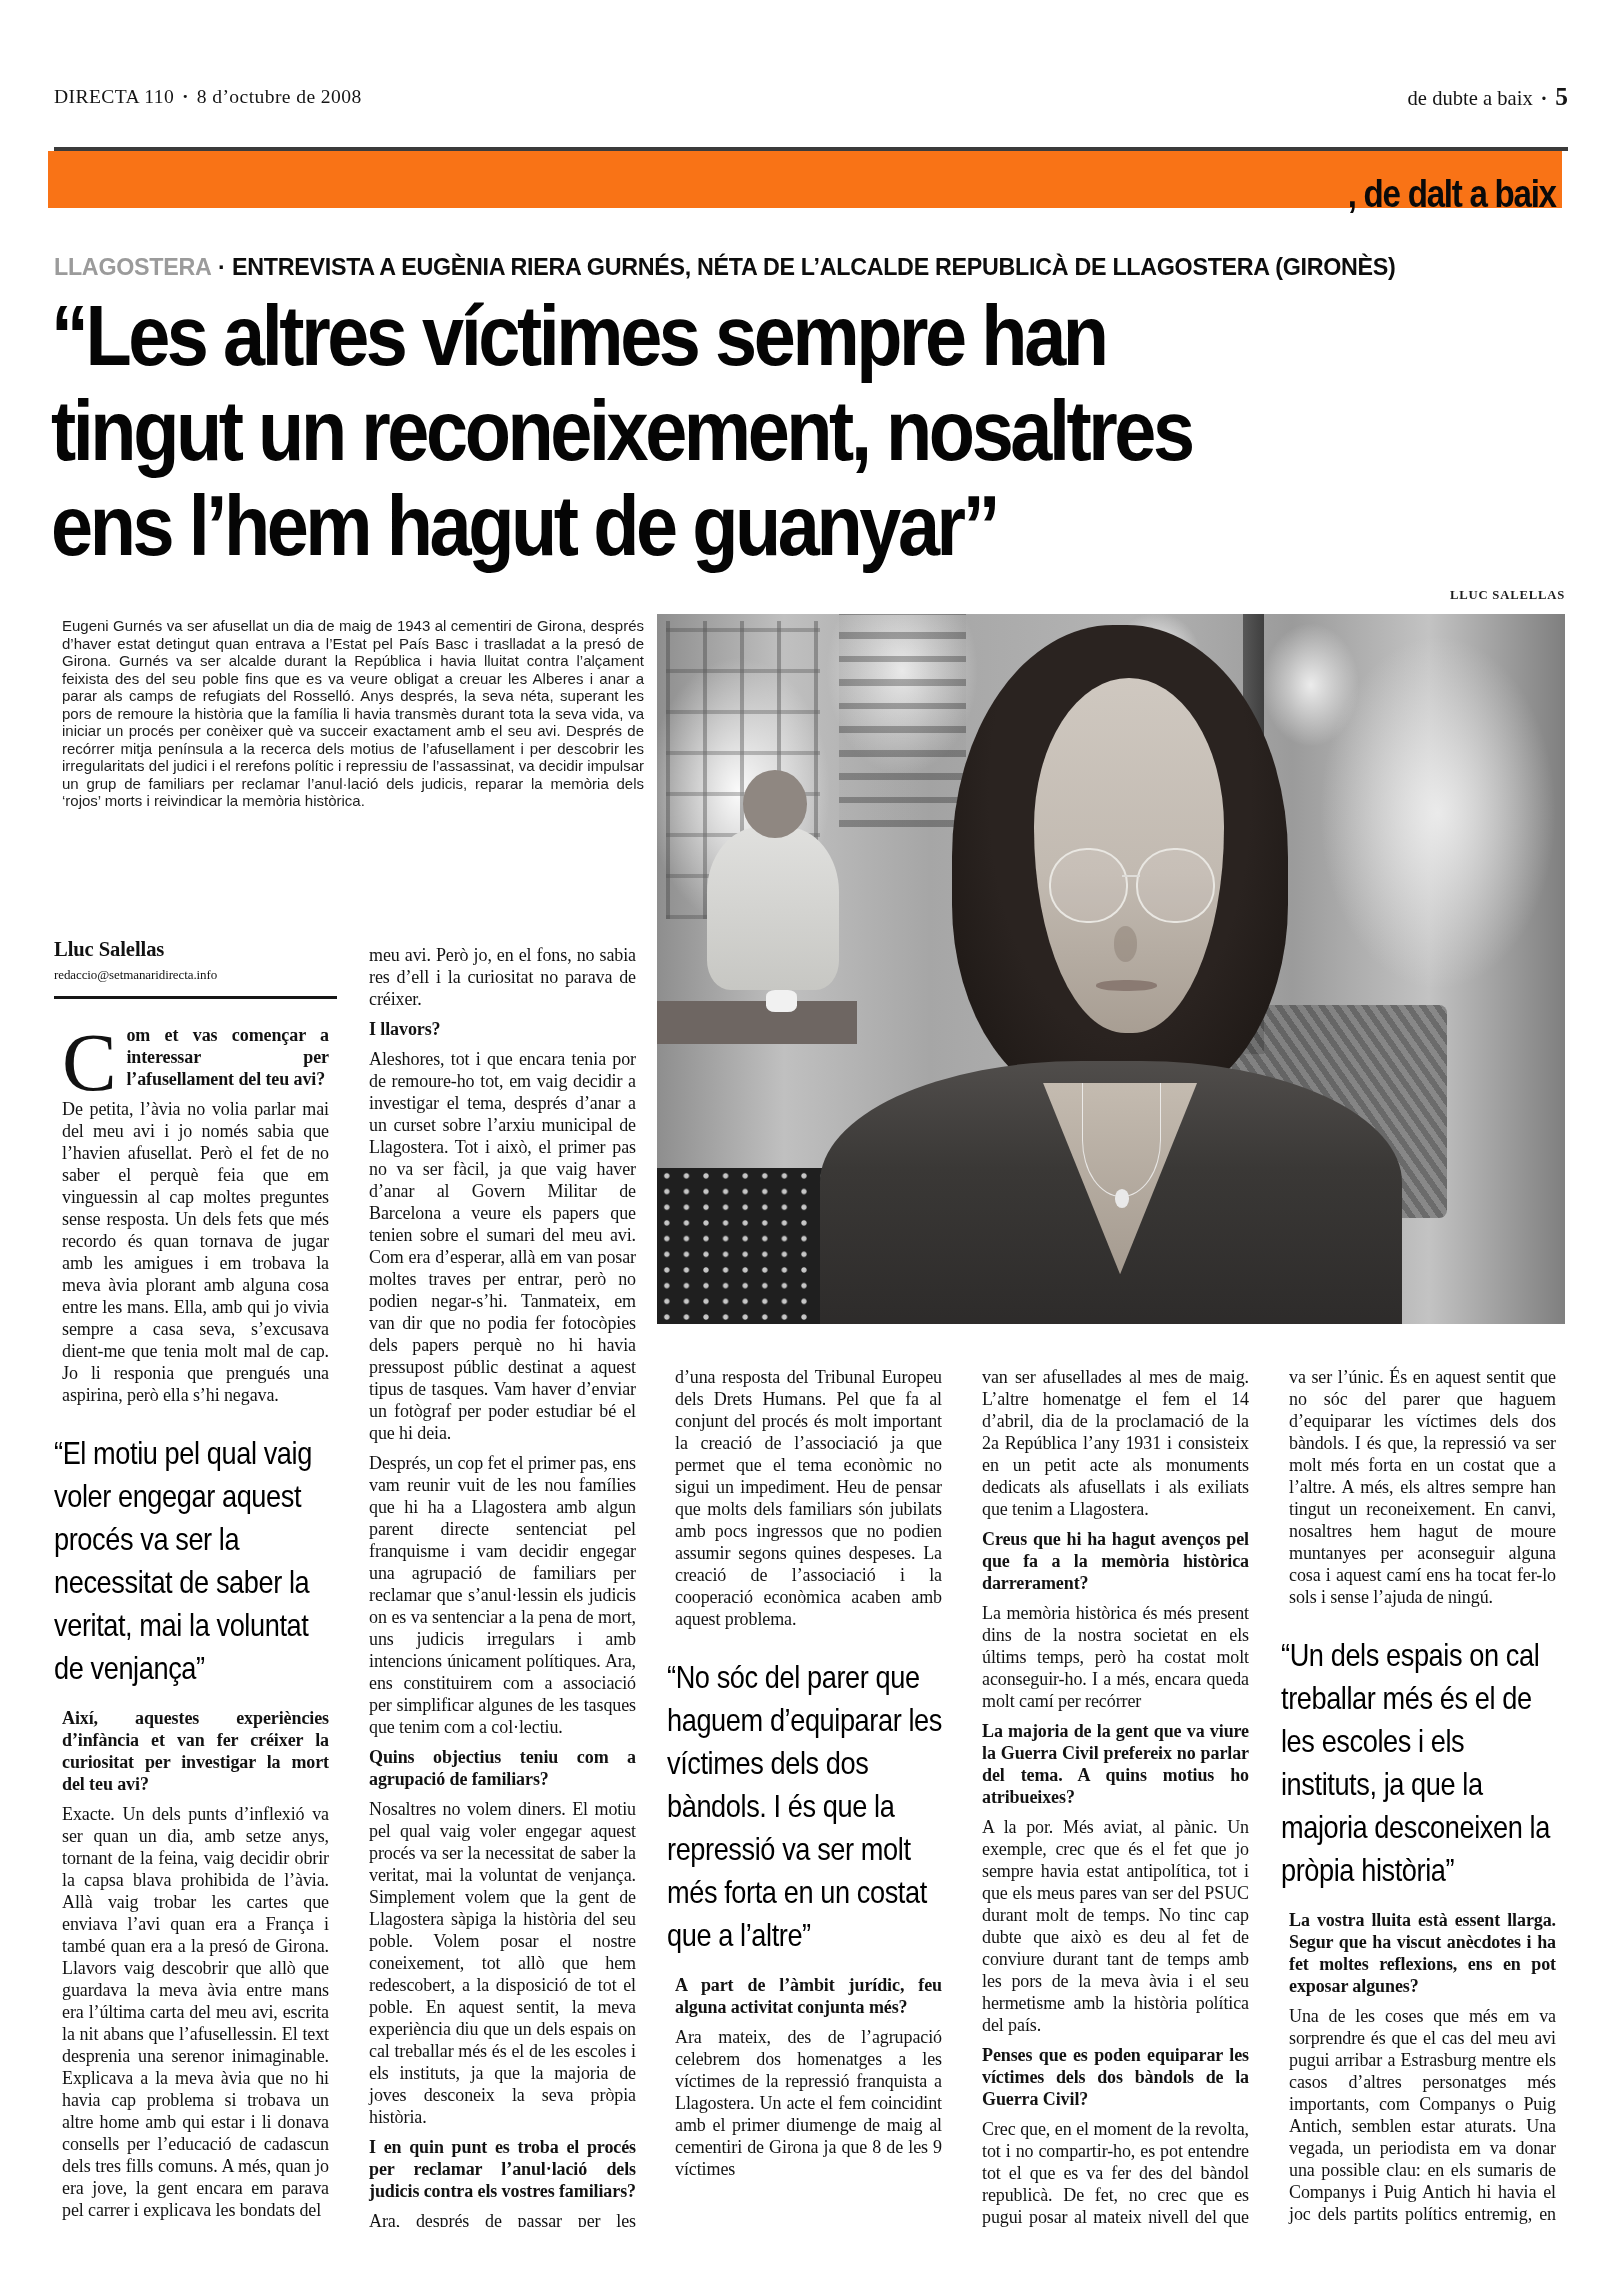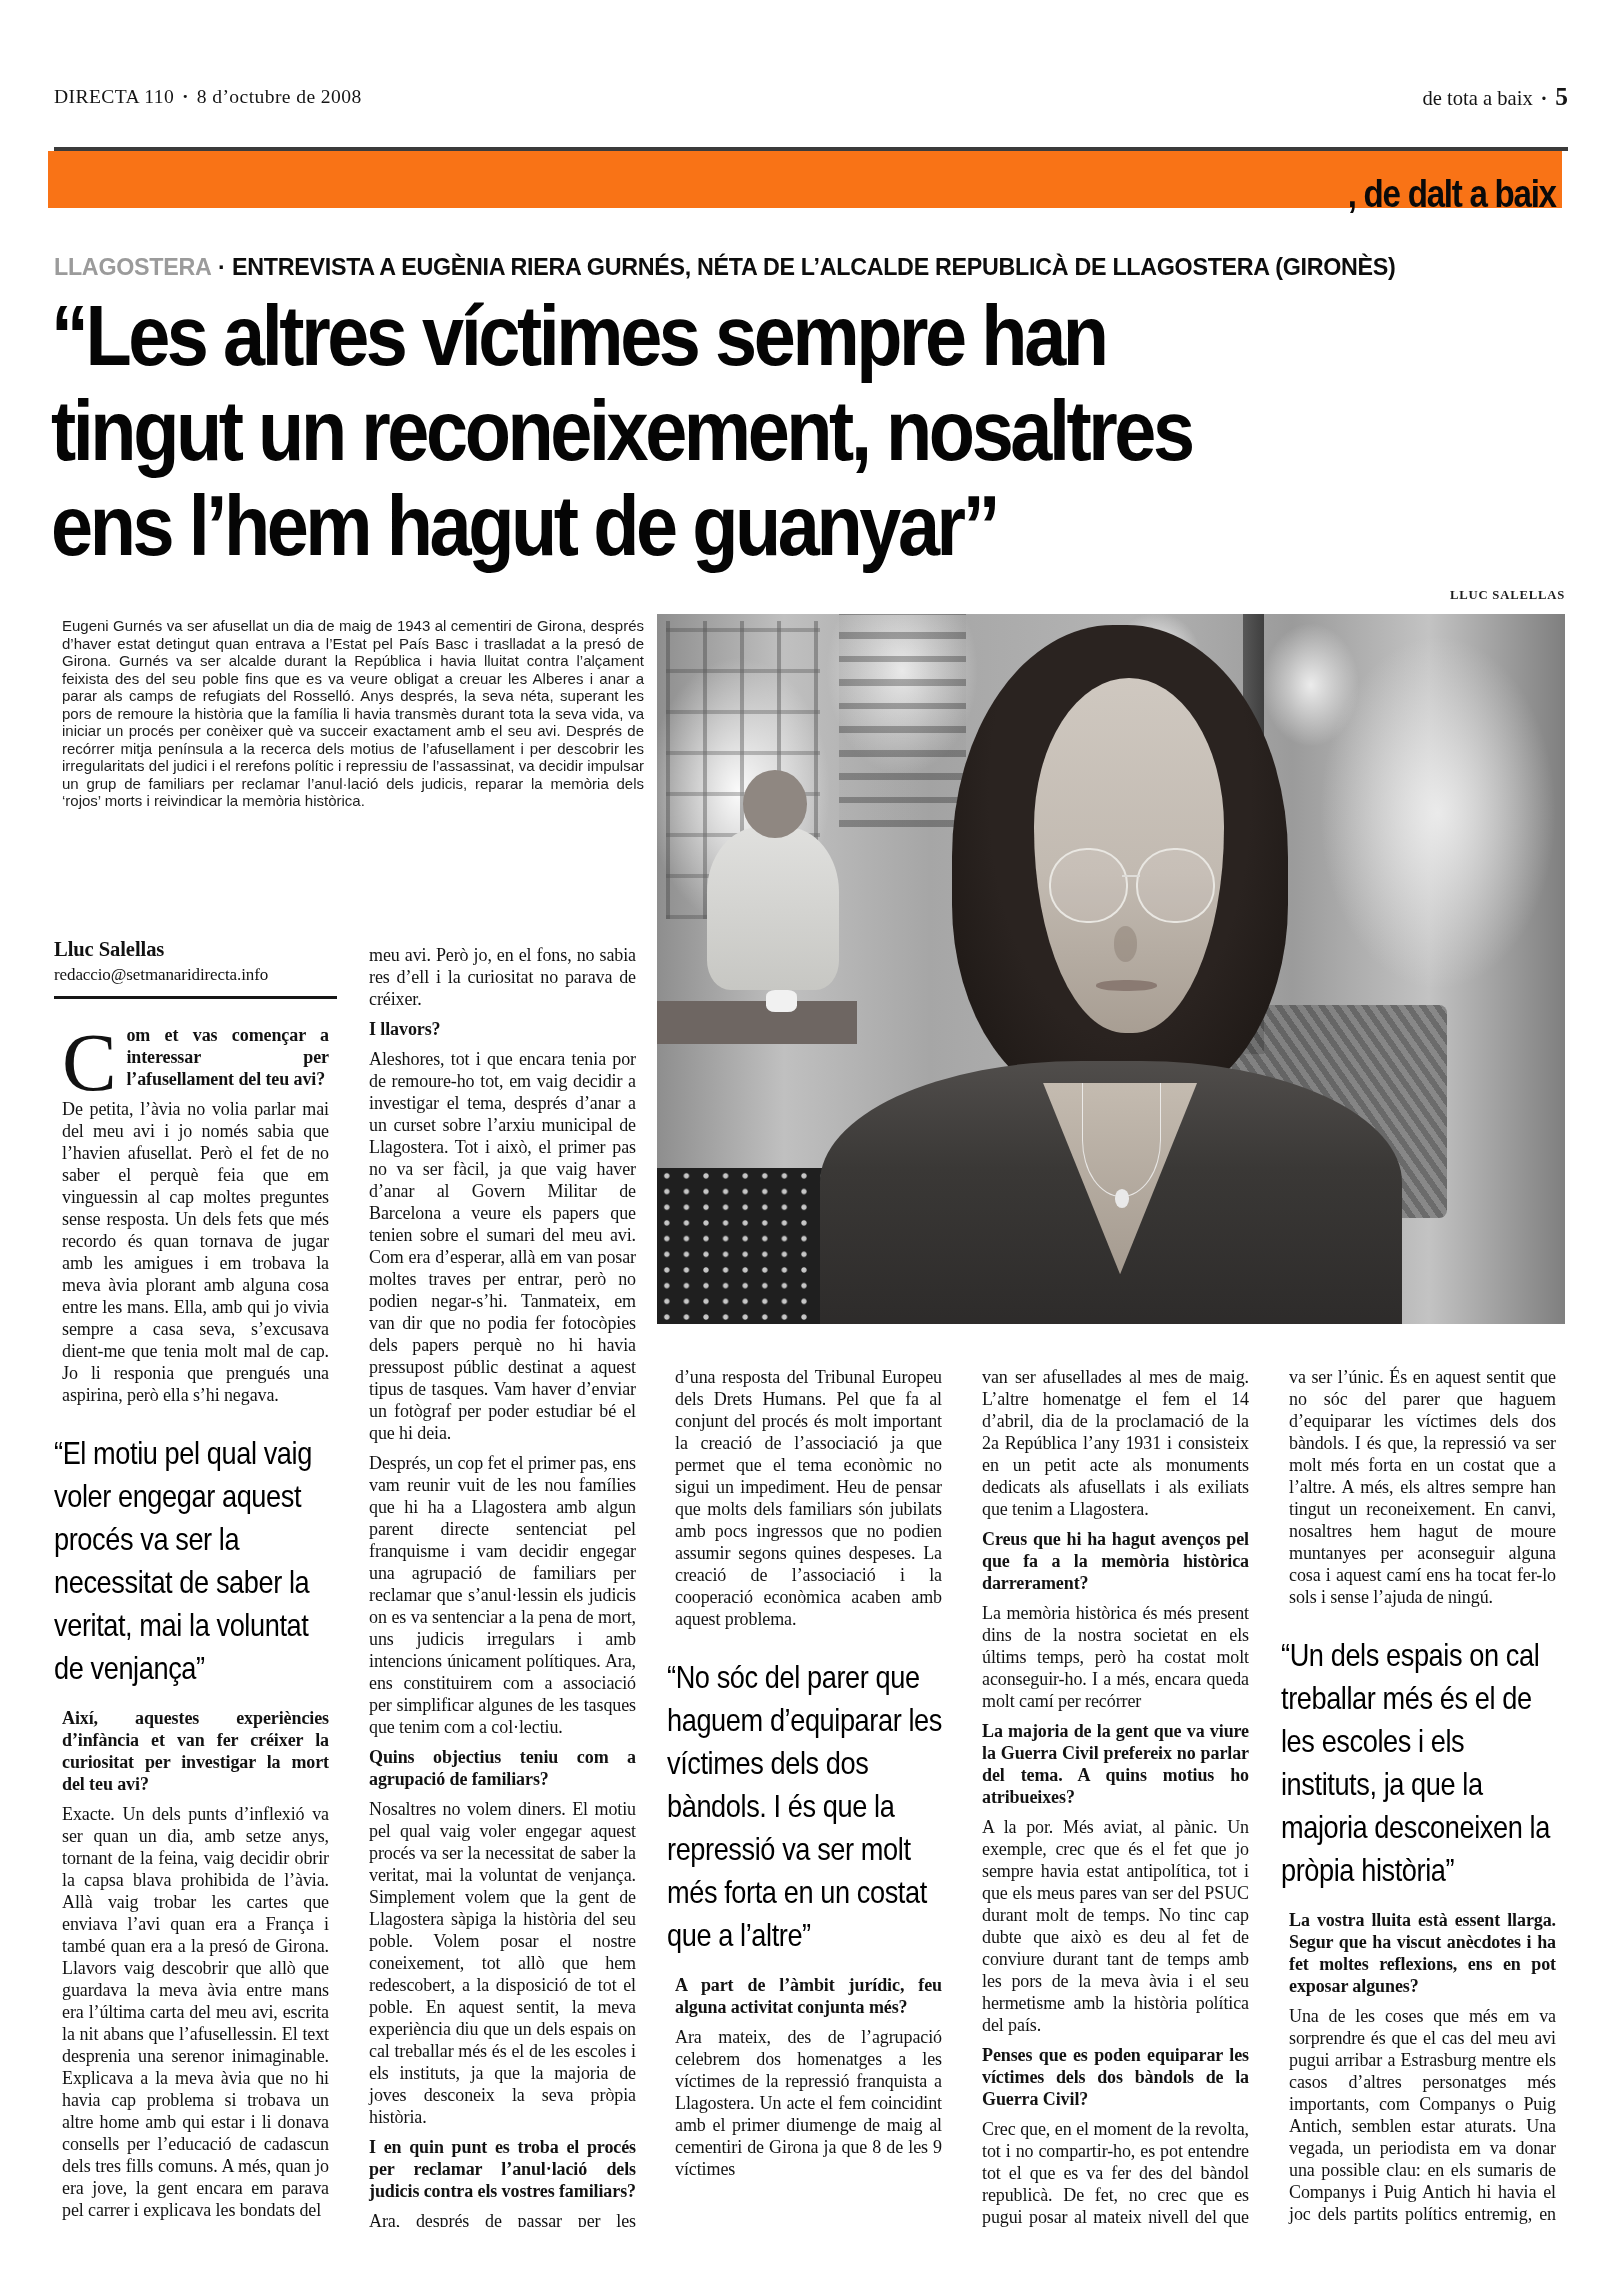--- a/index.html
+++ b/index.html
@@ -81,37 +81,37 @@
        color:#121212;letter-spacing:-0.1px;overflow:hidden;}
   .col1{left:54px;top:936px;height:1357px;}
   .col2{left:361px;top:936px;height:1357px;}
   .col3{left:667px;top:1358px;height:935px;}
   .col4{left:974px;top:1358px;height:935px;}
   .col5{left:1281px;top:1358px;height:935px;}
   .col p{margin:8px;}
   .col .q{font-weight:700;}
   .byline{margin-bottom:25.5px;}
   .by-author{font-weight:700;font-size:20.6px;line-height:26.5px;}
-  .by-email{font-size:17px;line-height:23.5px;}
+  .by-email{font-size:13px;line-height:23.5px;}
   .by-rule{height:2.9px;background:#161616;margin-top:9.8px;}
   .cap{float:left;font-size:82px;line-height:65px;padding:5.9px 9.8px 0 0;font-weight:400;}
   .pullquote{font-family:"Liberation Sans",sans-serif;font-weight:400;font-size:32px;line-height:43px;
      letter-spacing:-0.5px;width:334px;transform:scaleX(.85);transform-origin:left top;color:#000;
      margin:25.5px 0 17.6px;text-align:left;}
 </style>
 </head>
 <body>
 
 <div class="page">
 
   <div class="mh-left">
     <span>DIRECTA 110</span><span class="mh-dot">·</span><span>8 d’octubre de 2008</span>
   </div>
   <div class="mh-right">
-    <span>de tota a baix</span><span class="mh-dot">·</span><span class="mh-page">5</span>
+    <span>de dubte a baix</span><span class="mh-dot">·</span><span class="mh-page">5</span>
   </div>
   <div class="top-rule"></div>
   <div class="gray-band">
     <span class="banner-text">, de dalt a baix</span>
   </div>
 
   <div class="kicker">
     <span class="k-loc">LLAGOSTERA</span><span class="k-dot">·</span><span class="k-text">ENTREVISTA A EUGÈNIA RIERA GURNÉS, NÉTA DE L’ALCALDE REPUBLICÀ DE LLAGOSTERA (GIRONÈS)</span>
   </div>
 

